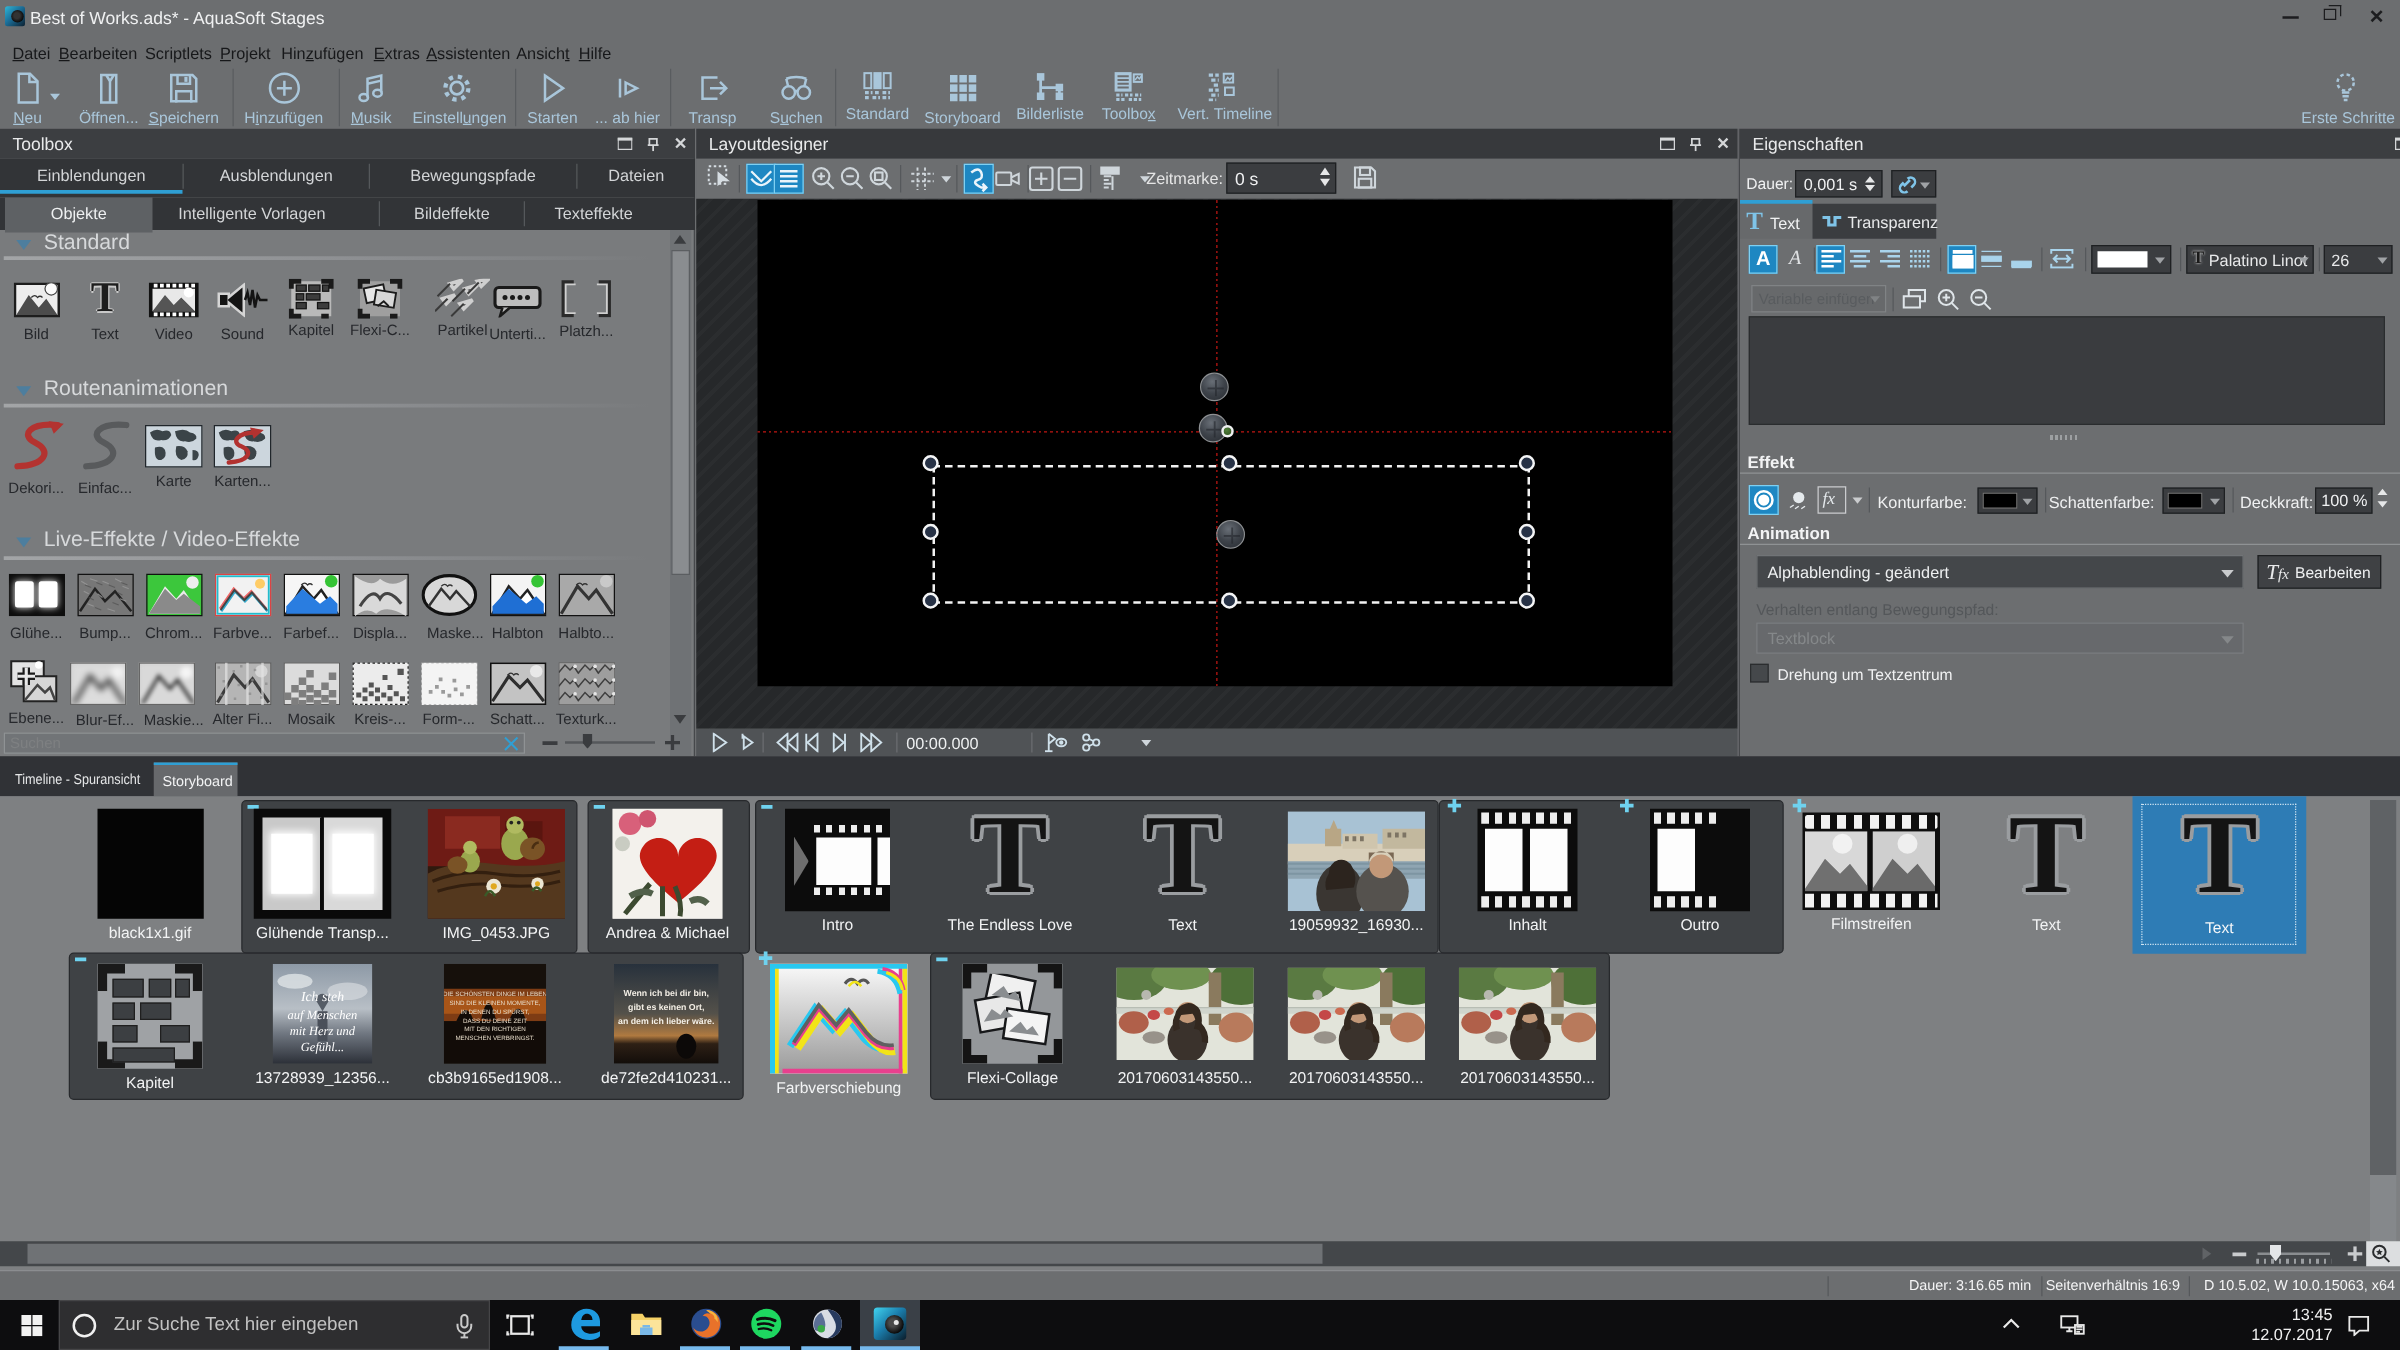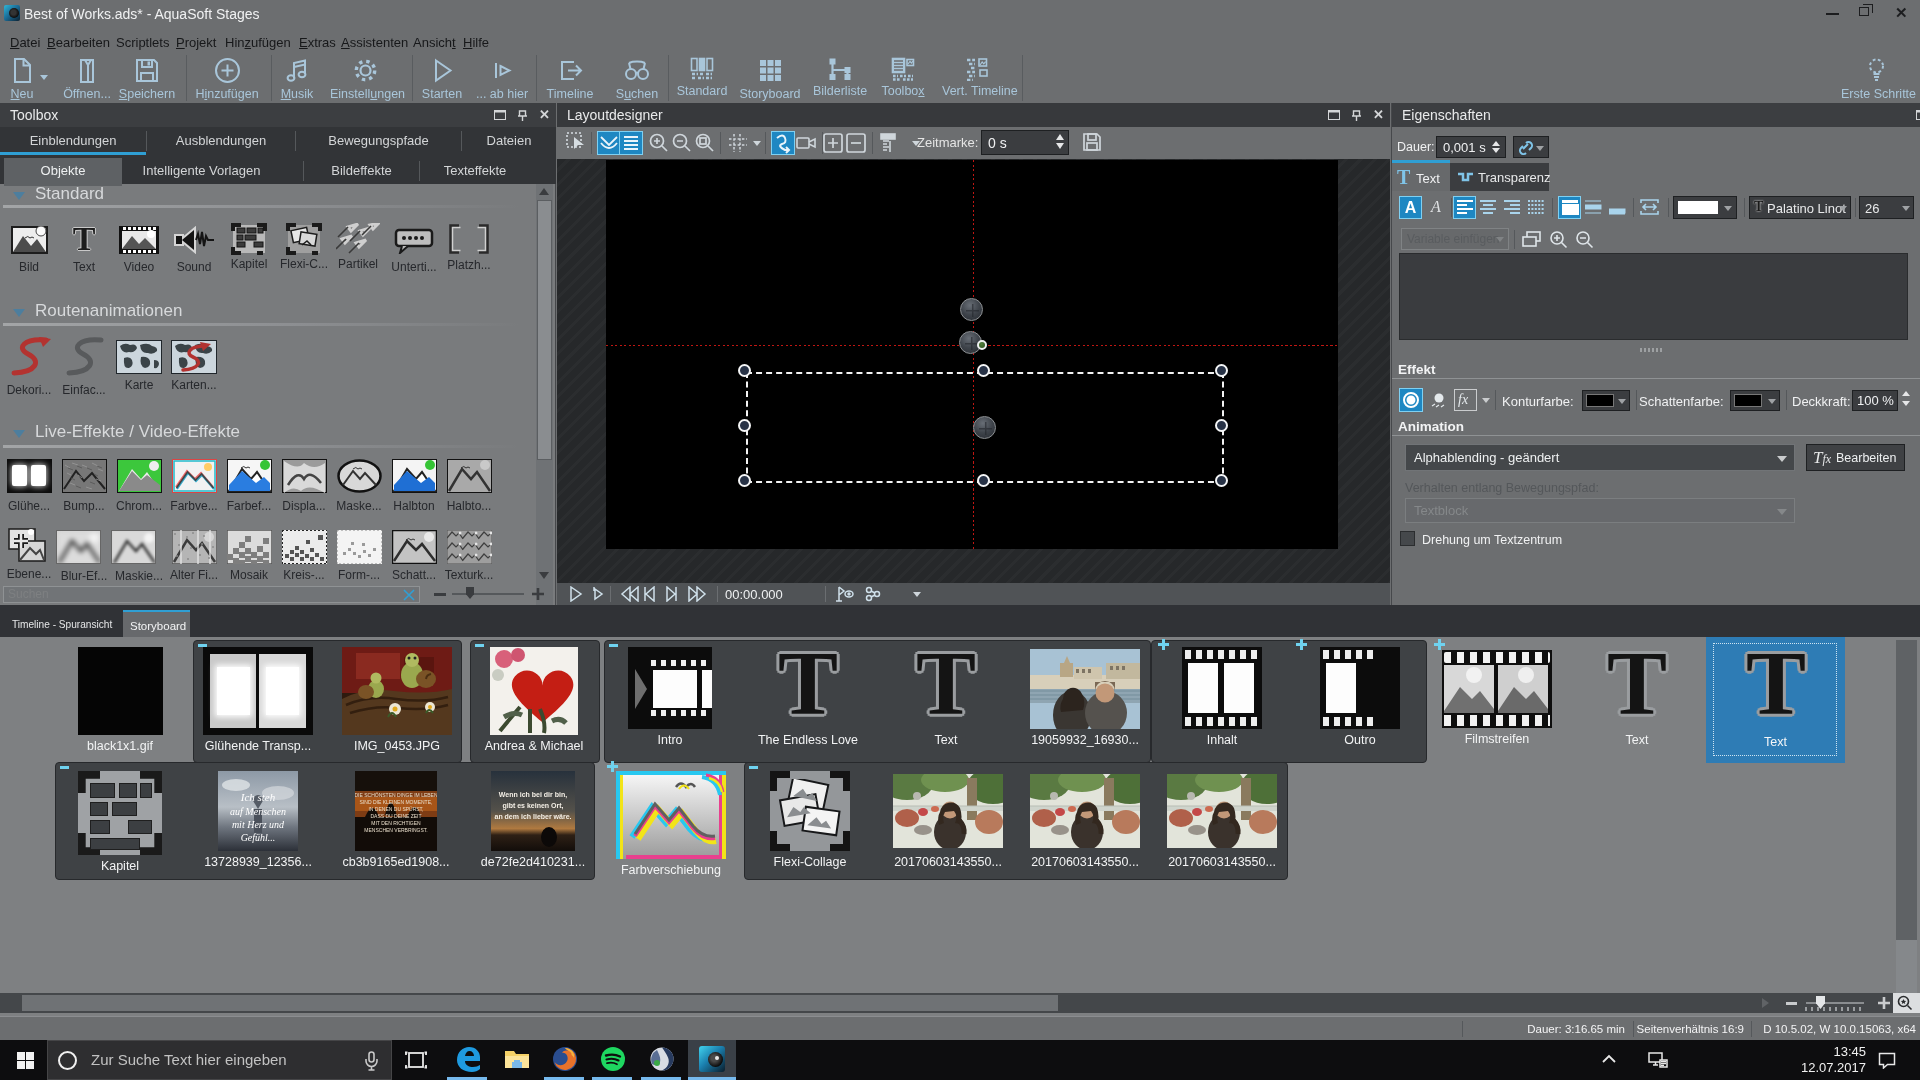--- a/index.html
+++ b/index.html
@@ -166,21 +166,21 @@
           <path d="M11.5 9 L20.5 13.5 L11.5 18 z"></path>
         </svg>
         <span>... ab hier</span>
       </div>
     <div class="tsep" style="left:536px;"></div>
     <div class="tb" style="left:535px;">
         <svg width="27" height="27" viewBox="0 0 27 27" fill="none" stroke="#a9c6da" stroke-width="2">
           <path d="M17 5 H5 v17 h12"></path>
           <path d="M11 13.5 h13 m-5 -5 l5 5 -5 5"></path>
         </svg>
-        <span>Timeline</span>
+        <span>Transp</span>
       </div>
     <div class="tb" style="left:602px;">
         <svg width="28" height="27" viewBox="0 0 28 27" fill="none" stroke="#a9c6da" stroke-width="2">
           <circle cx="8" cy="17" r="5"></circle>
           <circle cx="20" cy="17" r="5"></circle>
           <path d="M13 16 a 2.5 2.5 0 0 1 2 0 M6 6 l1.5 6 M22 6 l-1.5 6 M6 6 a 10 3.5 0 0 1 16 0"></path>
         </svg>
         <span>S<u>u</u>chen</span>
       </div>
     <div class="tsep" style="left:668px;"></div>
@@ -368,21 +368,21 @@
               <path d="M36 32 h-10 v-4 h6 v4 h4 z"></path>
             </g>
             <g stroke="#1c1c1c" stroke-width="1.5">
               <rect x="6" y="6" width="16" height="12" fill="#e6e6e6" transform="rotate(-12 14 12)"></rect>
               <rect x="14" y="10" width="16" height="12" fill="#d8d8d8" transform="rotate(9 22 16)"></rect>
               <path d="M16 22 l5 -4 4 4" fill="none"></path>
             </g>
           </svg>
         <span class="lb" style="margin-top:2px;">Flexi-C...</span>
       </div>
-      <div class="obj" style="left:330px;top:120px;">
+      <div class="obj" style="left:342px;top:120px;">
         <svg width="44" height="32" viewBox="0 0 44 32">
             <g stroke="#cfcfcf" stroke-width="3" fill="#3a3a3a">
               <path d="M12 4 l10 -3 -7 7 z"></path>
               <path d="M24 8 l10 -3 -7 7 z"></path>
               <path d="M34 2 l9 -2 -6 6 z"></path>
               <path d="M6 16 l10 -3 -7 7 z"></path>
               <path d="M20 20 l10 -3 -7 7 z"></path>
             </g>
             <g stroke="#3a3a3a" stroke-width="1.6">
               <path d="M2 14 l10 -10"></path>
@@ -523,21 +523,21 @@
         <span class="lb">Farbef...</span>
       </div>
       <div class="obj" style="left:276px;top:356px;">
         <svg width="45" height="34" viewBox="0 0 45 34">
             <rect width="45" height="34" fill="#9b9b9b" stroke="#111" stroke-width="2"></rect>
             <path d="M2 2 q14 10 20 2 q10 8 21 0 v30 q-16 -10 -24 -2 q-8 -6 -17 2 z" fill="#d9d9d9"></path>
             <path d="M6 26 q10 -16 16 -6 q6 -10 17 4" fill="none" stroke="#444" stroke-width="2.5"></path>
           </svg>
         <span class="lb">Displa...</span>
       </div>
-      <div class="obj" style="left:331px;top:356px;">
+      <div class="obj" style="left:331px;top:356px;text-align:right;">
         <svg width="45" height="34" viewBox="0 0 45 34">
             <ellipse cx="22.5" cy="17" rx="21" ry="15.5" fill="#d8d8d8" stroke="#111" stroke-width="2.5"></ellipse>
             <path d="M6 26 L16 12 L23 20 L28 14 L39 26" fill="none" stroke="#333" stroke-width="2"></path>
             <path d="M16 10 q3 -3 5 0 q2 -2 4 0" stroke="#333" fill="none"></path>
           </svg>
         <span class="lb">Maske...</span>
       </div>
       <div class="obj" style="left:386px;top:356px;">
         <svg width="45" height="34" viewBox="0 0 45 34">
             <rect width="45" height="34" fill="#f4f4f4" stroke="#111" stroke-width="2"></rect>

